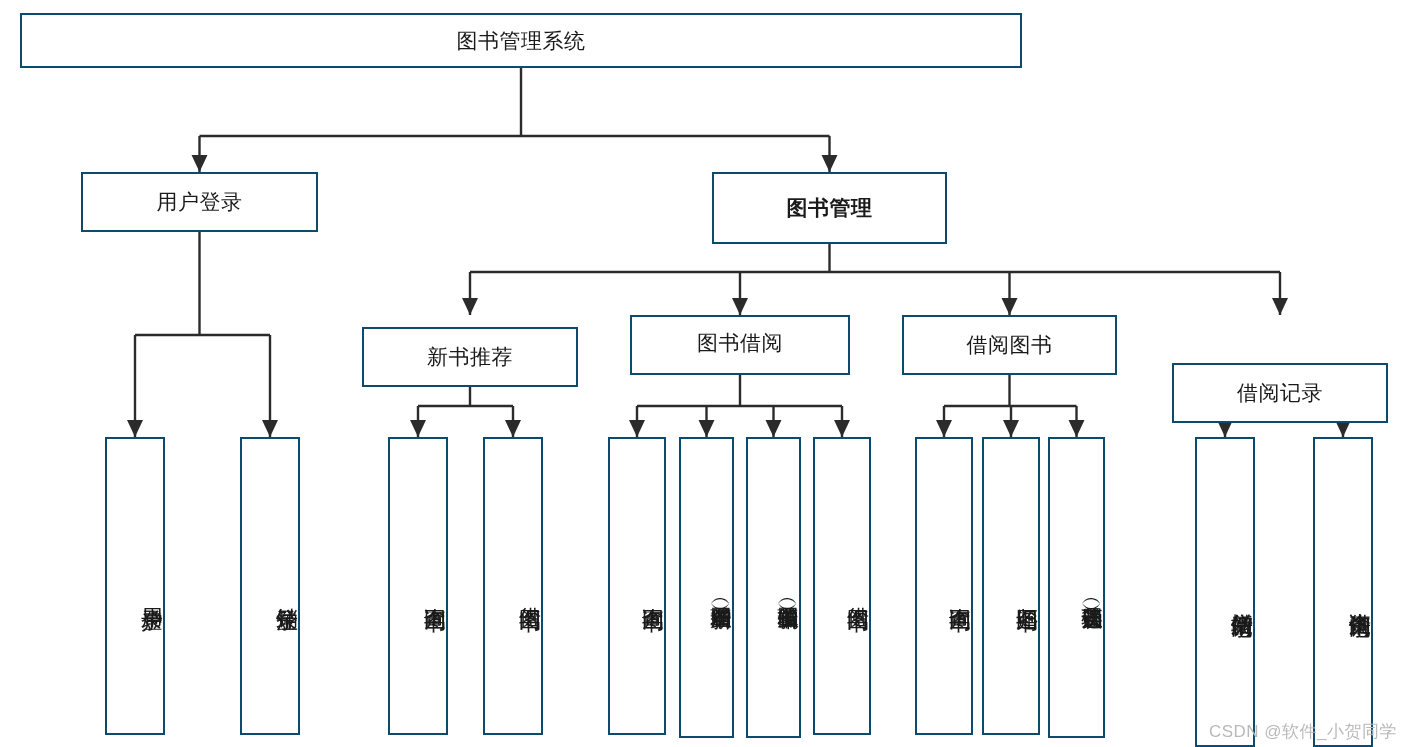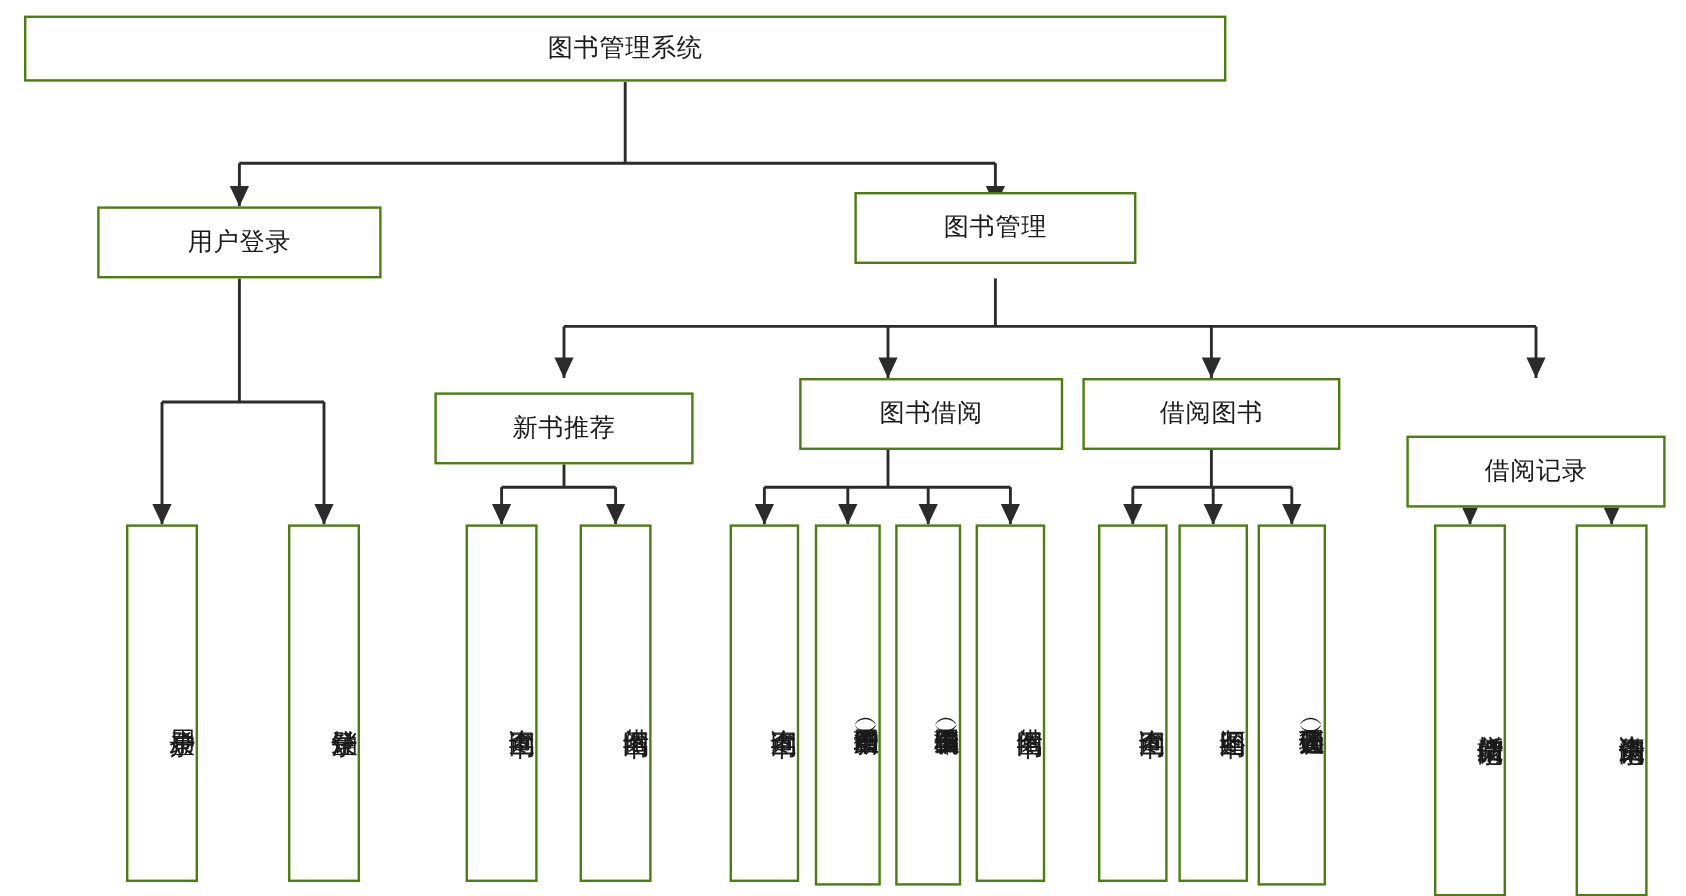--- a/index.html
+++ b/index.html
@@ -19,21 +19,21 @@
     position: absolute;
     left: 0;
     top: 0;
     width: 1405px;
     height: 747px;
   }
   .node-box {
     position: absolute;
     box-sizing: border-box;
     background: #ffffff;
-    border: 2px solid #4d7c0f;
+    border: 2px solid #0c4a6e;
   }
   .node-label {
     position: absolute;
     left: 0;
     top: 0;
     width: 100%;
     height: 100%;
     display: flex;
     align-items: center;
     justify-content: center;
@@ -149,27 +149,27 @@
       <path d="M 1343 406 L 1343 437"></path>
       <polygon points="1335,420 1351,420 1343,437" class="arrow-head"></polygon>
     </svg>
   <div id="node-layer">
       <div class="node-box node-h" style="left: 20px; top: 13px; width: 1002px; height: 55px;">
         <div class="node-label">图书管理系统</div>
       </div>
       <div class="node-box node-h" style="left: 81px; top: 172px; width: 237px; height: 60px;">
         <div class="node-label">用户登录</div>
       </div>
-      <div class="node-box node-h" style="left: 712px; top: 160px; width: 235px; height: 60px;">
+      <div class="node-box node-h" style="left: 712px; top: 172px; width: 235px; height: 72px; font-weight: bold;">
         <div class="node-label">图书管理</div>
       </div>
       <div class="node-box node-h" style="left: 362px; top: 315px; width: 216px; height: 60px; margin-top: 12px;">
         <div class="node-label">新书推荐</div>
       </div>
-      <div class="node-box node-h" style="left: 666px; top: 315px; width: 220px; height: 60px;">
+      <div class="node-box node-h" style="left: 630px; top: 315px; width: 220px; height: 60px; font-family: Liberation Mono, monospace;">
         <div class="node-label">图书借阅</div>
       </div>
       <div class="node-box node-h" style="left: 902px; top: 315px; width: 215px; height: 60px;">
         <div class="node-label">借阅图书</div>
       </div>
       <div class="node-box node-h" style="left: 1172px; top: 333px; width: 216px; height: 60px; margin-top: 30px;">
         <div class="node-label">借阅记录</div>
       </div>
       <div class="node-box node-v" style="left: 105px; top: 437px; width: 60px; height: 298px;">
         <div class="node-label">用户登录</div>
@@ -204,13 +204,14 @@
       <div class="node-box node-v fit" style="left: 1048px; top: 437px; width: 57px; height: 301px;">
         <div class="node-label">确认归还（管理员）</div>
       </div>
       <div class="node-box node-v" style="left: 1195px; top: 437px; width: 60px; height: 310px;">
         <div class="node-label">新增借阅记录</div>
       </div>
       <div class="node-box node-v" style="left: 1313px; top: 437px; width: 60px; height: 310px;">
         <div class="node-label">查询借阅记录</div>
       </div>
     </div>
+  <div id="watermark">CSDN @软件_小贺同学</div>
 </div>
 
 </body></html>

